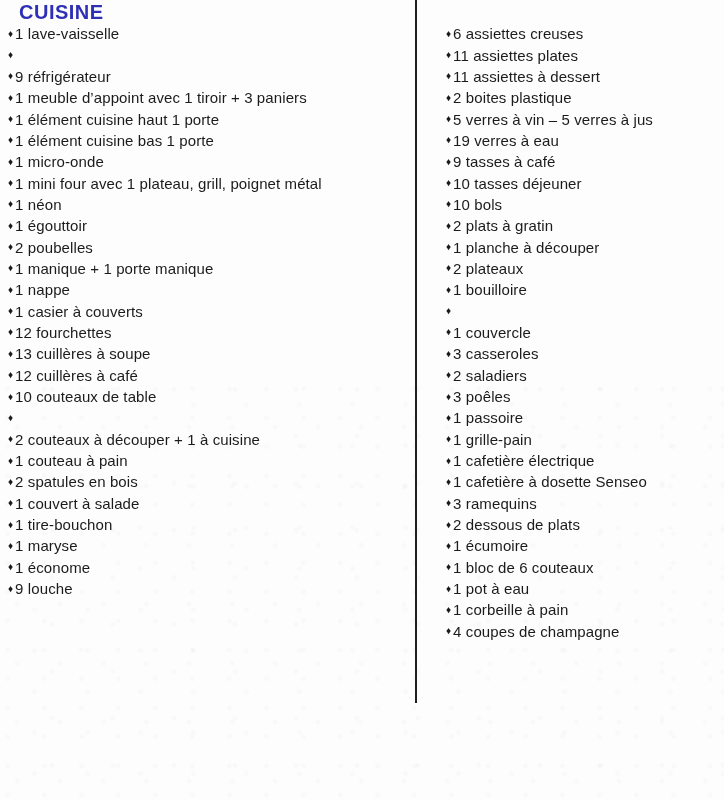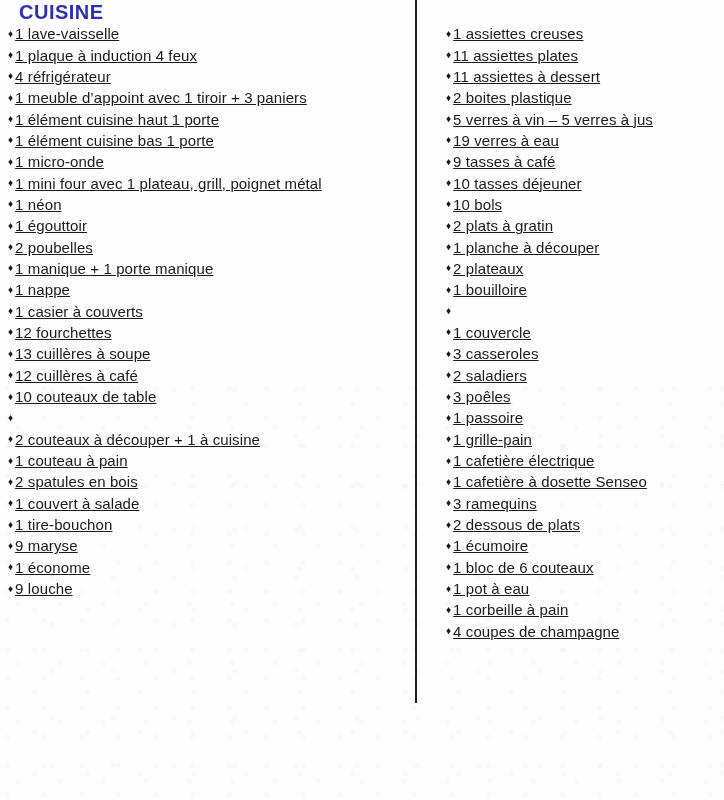--- a/index.html
+++ b/index.html
@@ -63,41 +63,39 @@
   .bullet {
     display: inline-block;
     font-size: 10px;
     line-height: 1;
     margin-right: 2px;
     transform: translateY(-0.5px);
     color: var(--text-color, #1b1b1b);
   }
   .item-text {
     letter-spacing: 0.1px;
-    text-decoration: underline;
   }
 </style>
 </head>
 <body>
 
 <div class="page">
   <div class="scan-noise"></div>
   <h1 class="title">CUISINE</h1>
   <div class="column column-left">
       <div class="list-item">
         <span class="bullet">♦</span>
         <span class="item-text">1 lave-vaisselle</span>
       </div>
       <div class="list-item">
         <span class="bullet">♦</span>
-        <span class="item-text">1 plaque à induction 4 feux</span>
-      </div>
-      <div class="list-item">
-        <span class="bullet">♦</span>
-        <span class="item-text">4 réfrigérateur</span>
+      </div>
+      <div class="list-item">
+        <span class="bullet">♦</span>
+        <span class="item-text">9 réfrigérateur</span>
       </div>
       <div class="list-item">
         <span class="bullet">♦</span>
         <span class="item-text">1 meuble d’appoint avec 1 tiroir + 3 paniers</span>
       </div>
       <div class="list-item">
         <span class="bullet">♦</span>
         <span class="item-text">1 élément cuisine haut 1 porte</span>
       </div>
       <div class="list-item">
@@ -170,36 +168,36 @@
       <div class="list-item">
         <span class="bullet">♦</span>
         <span class="item-text">1 couvert à salade</span>
       </div>
       <div class="list-item">
         <span class="bullet">♦</span>
         <span class="item-text">1 tire-bouchon</span>
       </div>
       <div class="list-item">
         <span class="bullet">♦</span>
-        <span class="item-text">9 maryse</span>
+        <span class="item-text">1 maryse</span>
       </div>
       <div class="list-item">
         <span class="bullet">♦</span>
         <span class="item-text">1 économe</span>
       </div>
       <div class="list-item">
         <span class="bullet">♦</span>
         <span class="item-text">9 louche</span>
       </div>
     </div>
   <div class="divider"></div>
   <div class="column column-right">
       <div class="list-item">
         <span class="bullet">♦</span>
-        <span class="item-text">1 assiettes creuses</span>
+        <span class="item-text">6 assiettes creuses</span>
       </div>
       <div class="list-item">
         <span class="bullet">♦</span>
         <span class="item-text">11 assiettes plates</span>
       </div>
       <div class="list-item">
         <span class="bullet">♦</span>
         <span class="item-text">11 assiettes à dessert</span>
       </div>
       <div class="list-item">

